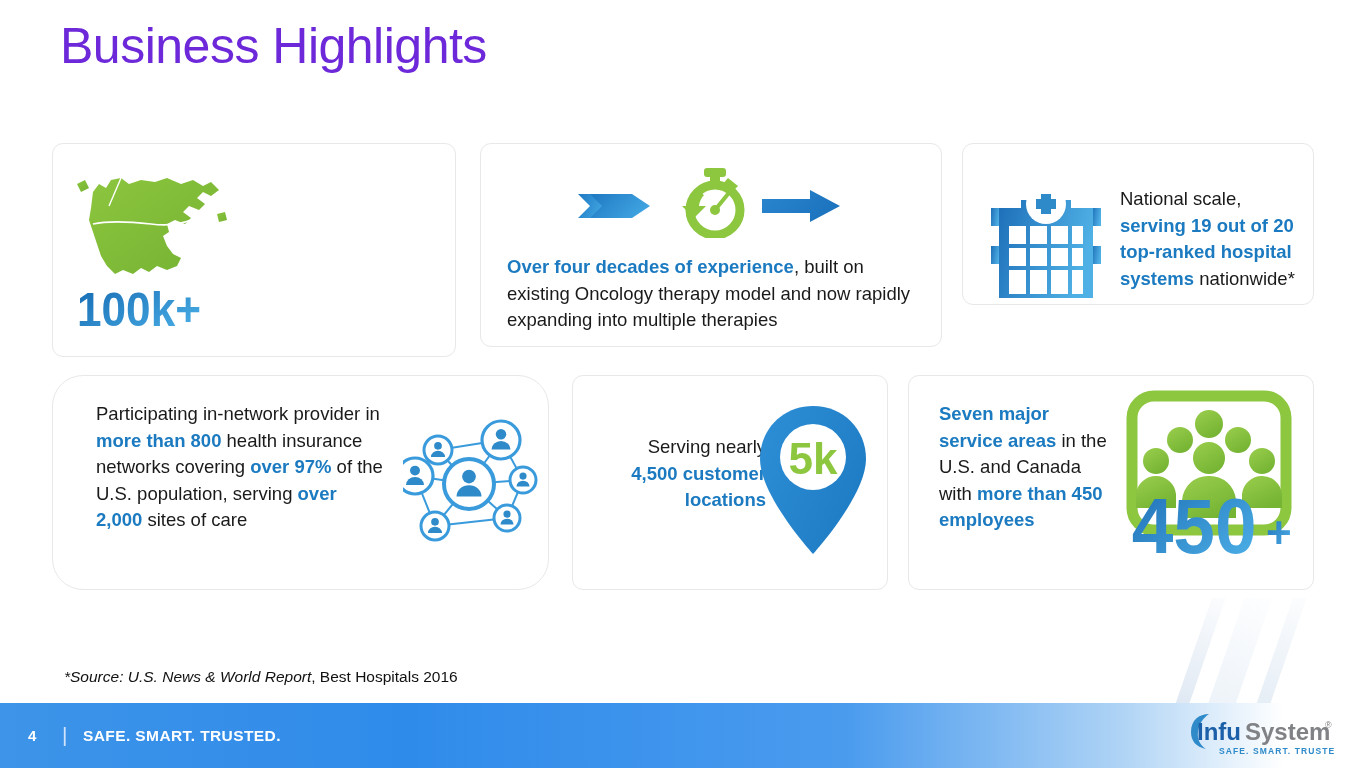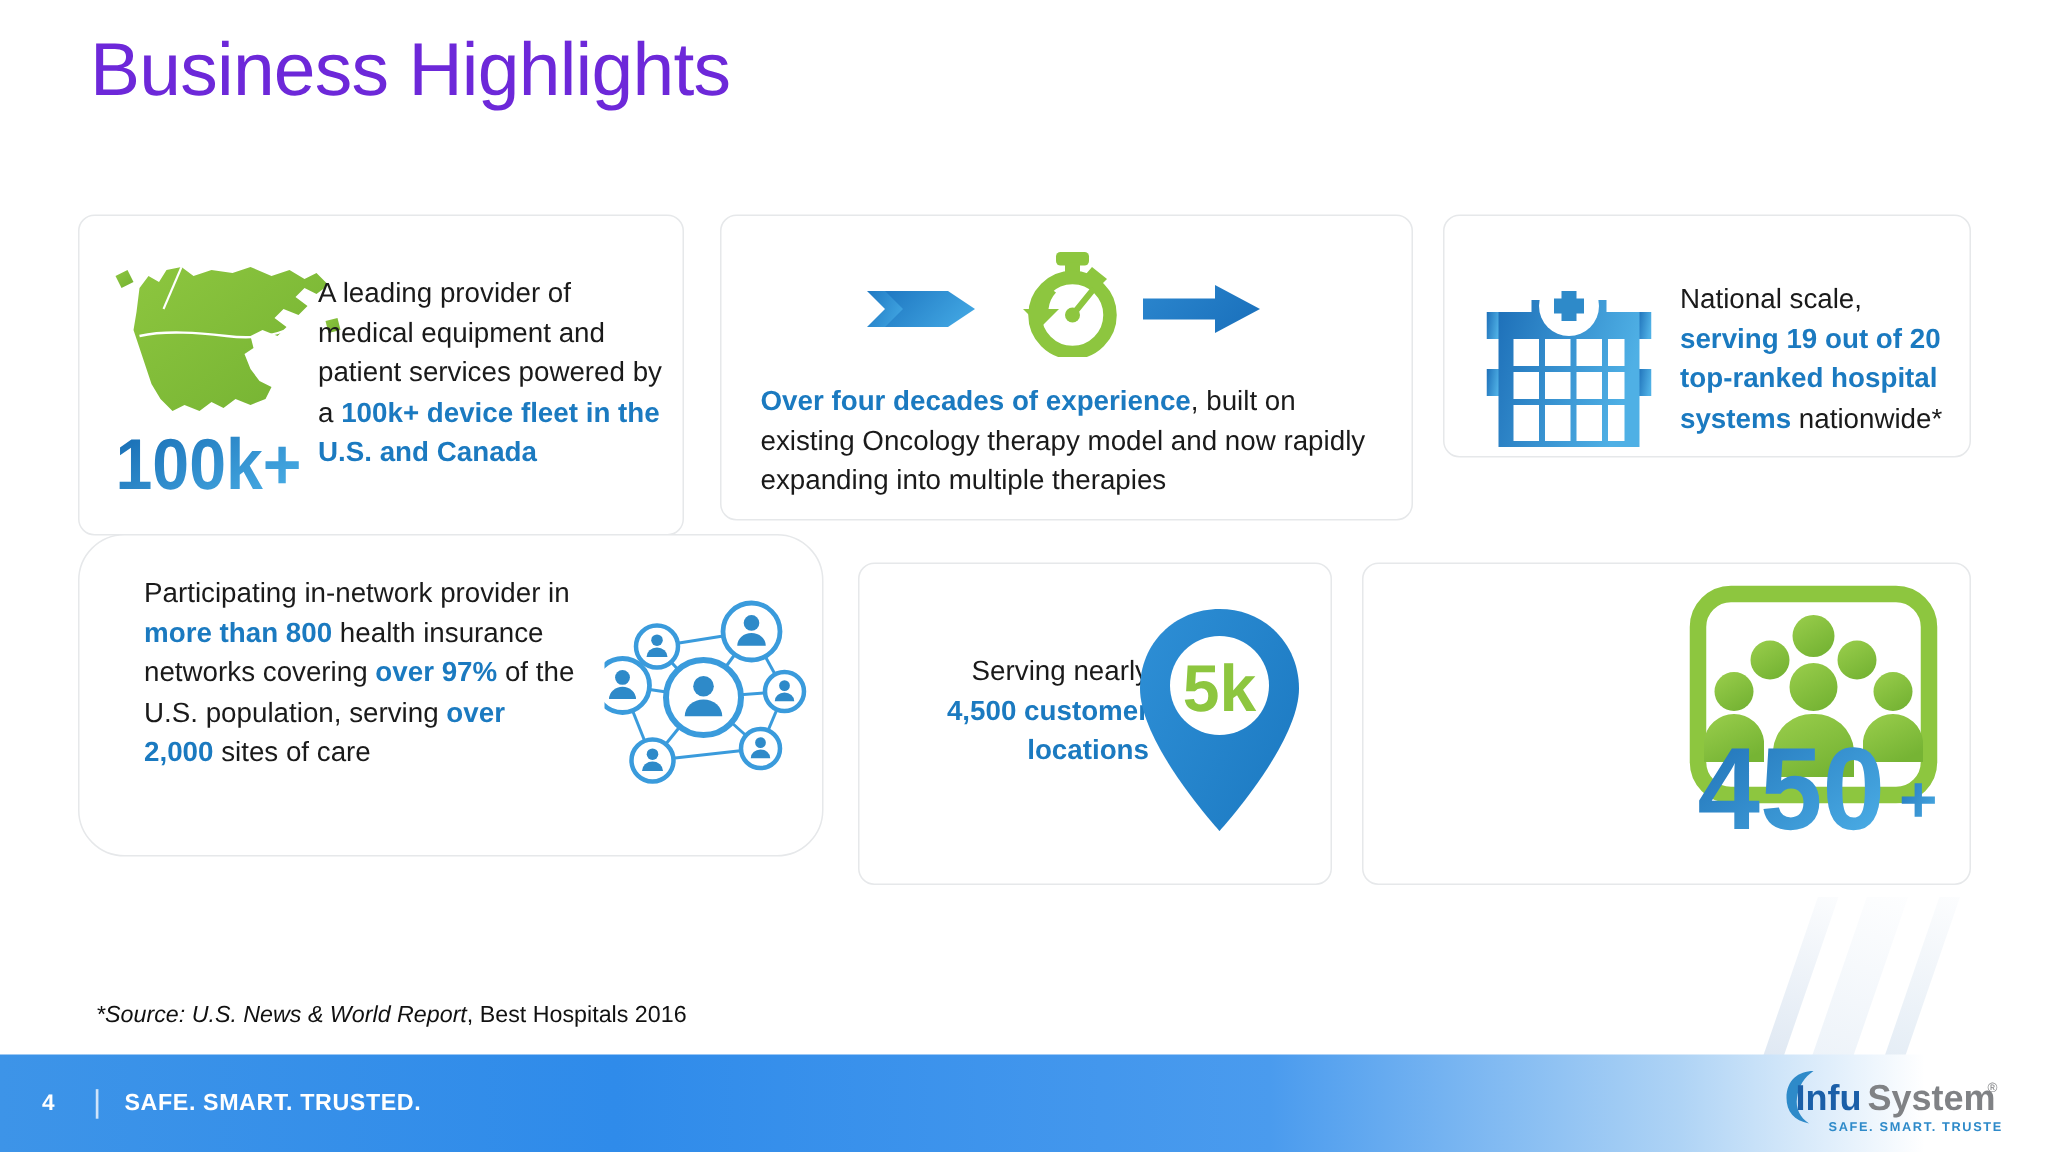--- a/index.html
+++ b/index.html
@@ -20,21 +20,21 @@
 
   
   .card{
     position:absolute;background:#fff;
     border:1px solid #e6e8ea;border-radius:11px;
     box-sizing:border-box;
   }
   .c1{left:52px;top:143px;width:404px;height:214px;}
   .c2{left:480px;top:143px;width:462px;height:204px;}
   .c3{left:962px;top:143px;width:352px;height:162px;}
-  .c4{left:52px;top:356px;width:497px;height:215px;border-radius:31px;}
+  .c4{left:52px;top:375px;width:497px;height:215px;border-radius:31px;}
   .c5{left:572px;top:375px;width:316px;height:215px;text-align:right;}
   .c6{left:908px;top:375px;width:406px;height:215px;}
 
   .txt{color:#1a1a1a;font-size:18.5px;line-height:26.6px;}
   .b{color:#1B7AC0;font-weight:bold;}
 
   
   .c1-map{position:absolute;left:18px;top:18px;width:160px;height:135px;}
   .c1-num{position:absolute;left:24px;top:140px;width:150px;height:50px;}
   .c1-text{position:absolute;left:159px;top:38px;width:232px;}
@@ -124,23 +124,20 @@
     <div class="c1-num">
       <svg viewBox="0 0 150 50" width="150" height="50">
         <defs>
           <linearGradient id="gnum1" x1="0" y1="0" x2="1" y2="0.8">
             <stop offset="0" stop-color="#1468B0"></stop>
               <stop offset="1" stop-color="#49AEE6"></stop>
           </linearGradient>
         </defs>
         <text x="0" y="42" font-family="'Liberation Sans',sans-serif" font-size="48" font-weight="bold" fill="url(#gnum1)" transform="scale(0.92,1)">100k+</text>
       </svg>
-    </div>
-    <div class="c1-text txt">
-      <span>A leading provider of medical equipment and patient services powered by a </span><span class="b">100k+ device fleet in the U.S. and Canada</span>
     </div>
   </div>
 
   <div class="card c2">
     <div class="c2-icons">
       <svg viewBox="0 0 270 72" width="270" height="72">
         <defs>
           <linearGradient id="garrow" x1="0" y1="0" x2="1" y2="0.4">
             <stop offset="0" stop-color="#1F78C2"></stop>
               <stop offset="1" stop-color="#3FA3E0"></stop>
@@ -288,20 +285,23 @@
           </linearGradient>
         </defs>
         <path fill="url(#gpin)" d="M55,2 C25,2 2,25 2,55 C2,92 55,150 55,150 C55,150 108,92 108,55 C108,25 85,2 55,2 Z"></path>
         <circle cx="55" cy="53" r="33" fill="#ffffff"></circle>
         <text x="55" y="70" text-anchor="middle" font-family="'Liberation Sans',sans-serif" font-size="44" font-weight="bold" fill="#8DC63F">5k</text>
       </svg>
     </div>
   </div>
 
   <div class="card c6">
+    <div class="c6-text txt">
+      <span class="b">Seven major service areas</span><span> in the U.S. and Canada with </span><span class="b">more than 450 employees</span>
+    </div>
     <div class="c6-icon">
       <svg viewBox="0 0 180 185" width="180" height="185">
         <defs>
           <linearGradient id="gppl" x1="0" y1="0" x2="0.6" y2="1">
             <stop offset="0" stop-color="#9ACE4C"></stop>
               <stop offset="1" stop-color="#76B434"></stop>
           </linearGradient>
           <linearGradient id="g450" x1="0" y1="0" x2="1" y2="0.9">
             <stop offset="0" stop-color="#1E6FB5"></stop>
               <stop offset="1" stop-color="#4DB0E8"></stop>

